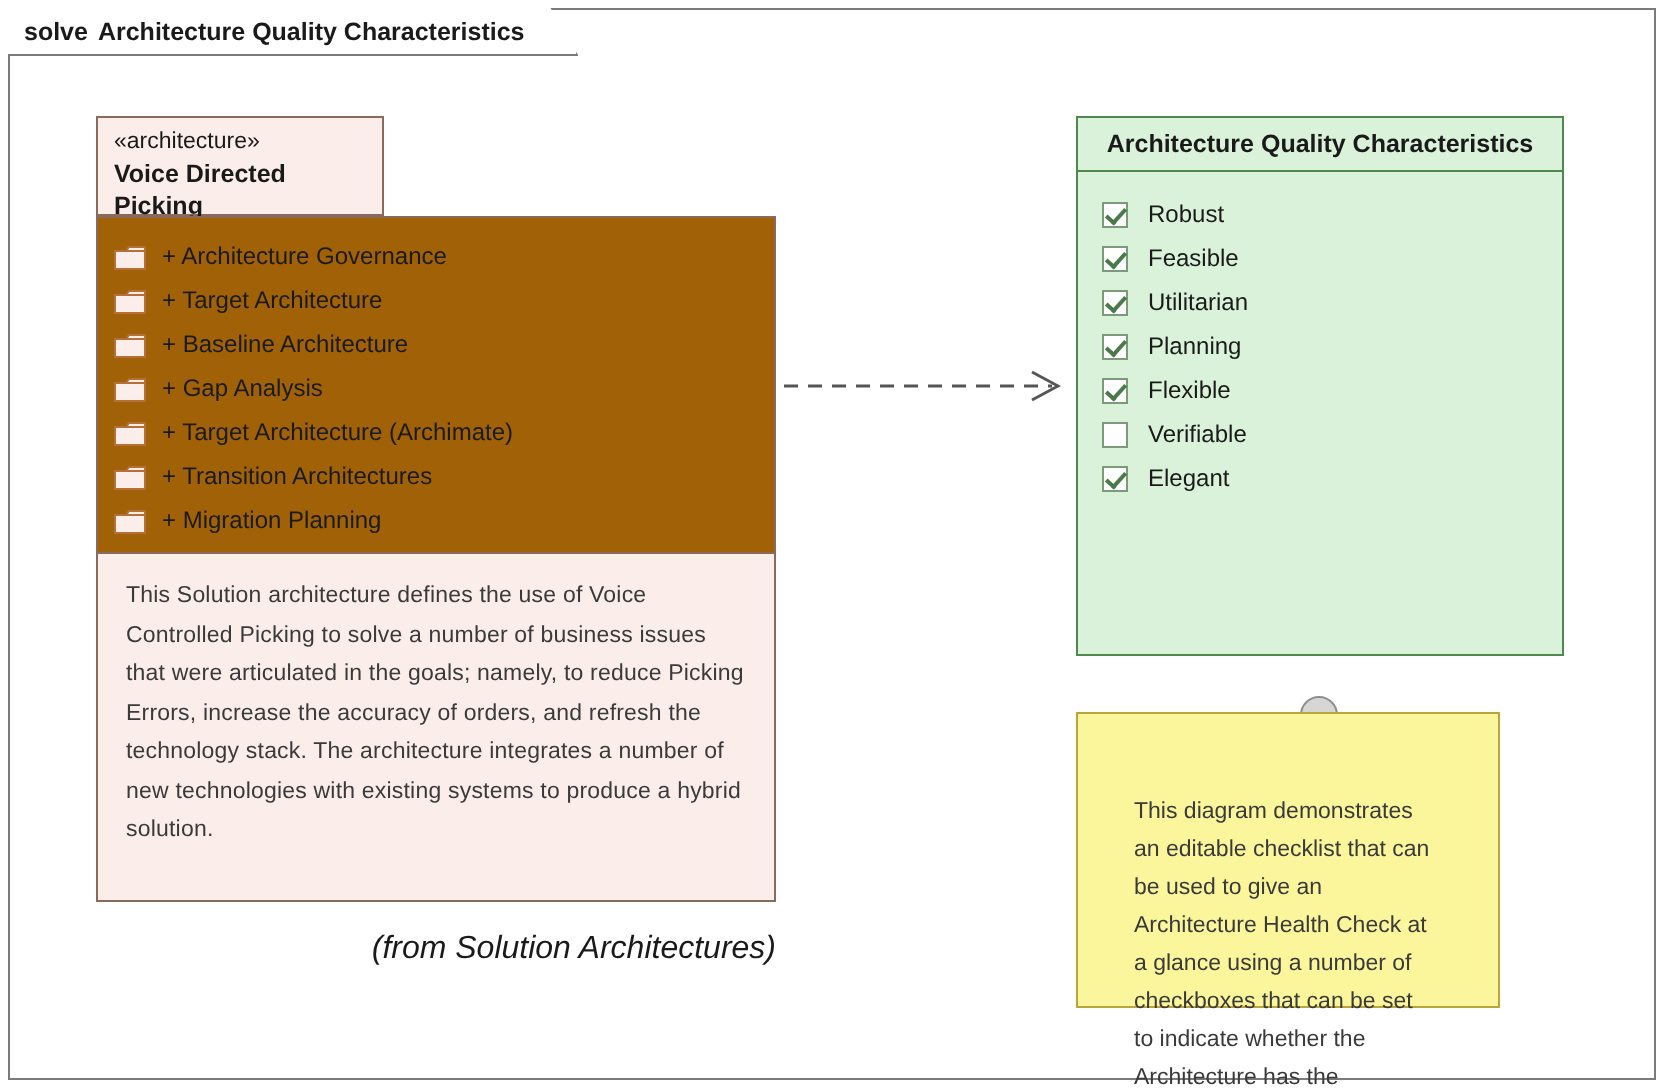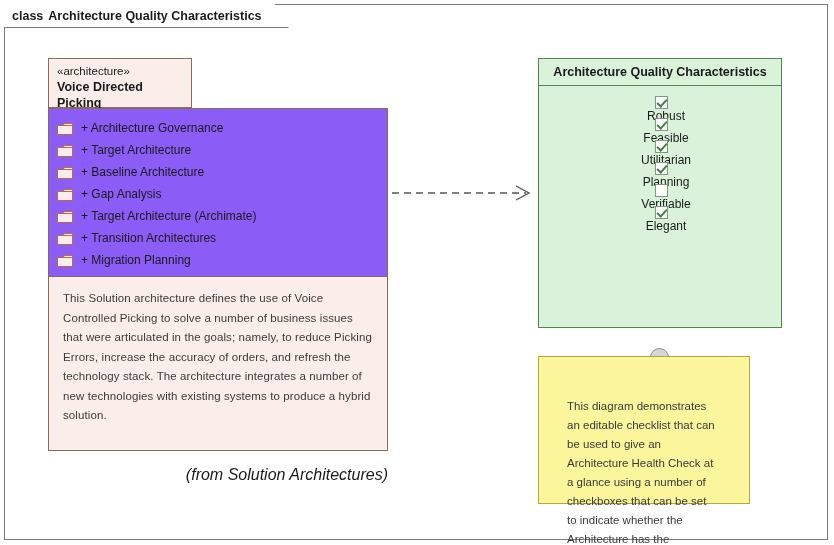--- a/index.html
+++ b/index.html
@@ -76,21 +76,21 @@
     line-height: 16px;
   }
   .cls-body {
     position: absolute;
     left: 48px;
     top: 108px;
     width: 340px;
     height: 178px;
     box-sizing: border-box;
     border: 1px solid #8a6a5a;
-    background: #8b5cf6;
+    background: #a16207;
     padding: 8px 0 0 0;
   }
   .feature {
     display: flex;
     align-items: center;
     height: 22px;
     padding-left: 8px;
   }
   .folder-icon {
     width: 16px;
@@ -165,21 +165,20 @@
     color: #1a1a1a;
     border-bottom: 1px solid #4e8a4e;
   }
   .chk-list {
     padding: 10px 0 0 12px;
   }
   .chk-row {
     display: flex;
     align-items: center;
     height: 22px;
-    flex-direction: column;
   }
   .chk-box {
     width: 13px;
     height: 13px;
     box-sizing: border-box;
     border: 1px solid #7a9a7a;
     background: #ffffff;
     margin-right: 10px;
     position: relative;
     flex: 0 0 auto;
@@ -230,21 +229,21 @@
   }
 </style>
 </head>
 <body>
 
 <div id="canvas">
 
   <div class="frame"></div>
 
   <div class="frame-tab">
-    <span class="kw">class</span>
+    <span class="kw">solve</span>
     <span>Architecture Quality Characteristics</span>
   </div>
 
   <div class="cls-header">
     <div class="cls-stereo">«architecture»</div>
     <div class="cls-name">Voice Directed Picking</div>
   </div>
 
   <div class="cls-body">
 
@@ -350,20 +349,24 @@
       <div class="chk-row">
         <span class="chk-box checked"></span>
         <span class="chk-label">Utilitarian</span>
       </div>
 
       <div class="chk-row">
         <span class="chk-box checked"></span>
         <span class="chk-label">Planning</span>
       </div>
 
+      <div class="chk-row">
+        <span class="chk-box checked"></span>
+        <span class="chk-label">Flexible</span>
+      </div>
 
       <div class="chk-row">
         <span class="chk-box"></span>
         <span class="chk-label">Verifiable</span>
       </div>
 
       <div class="chk-row">
         <span class="chk-box checked"></span>
         <span class="chk-label">Elegant</span>
       </div>

